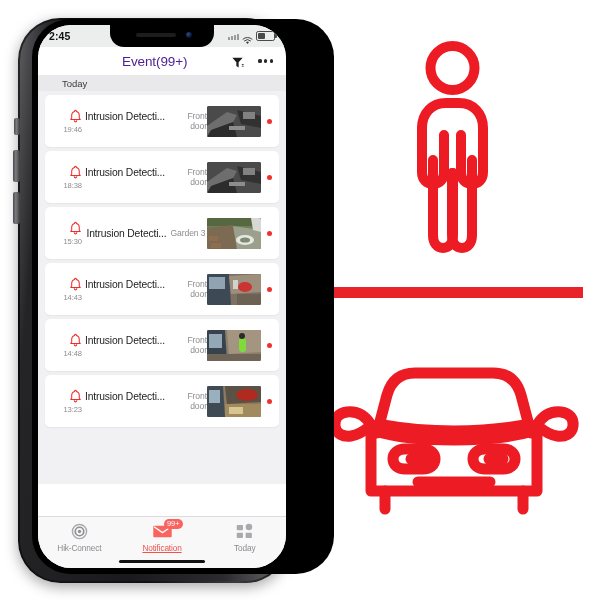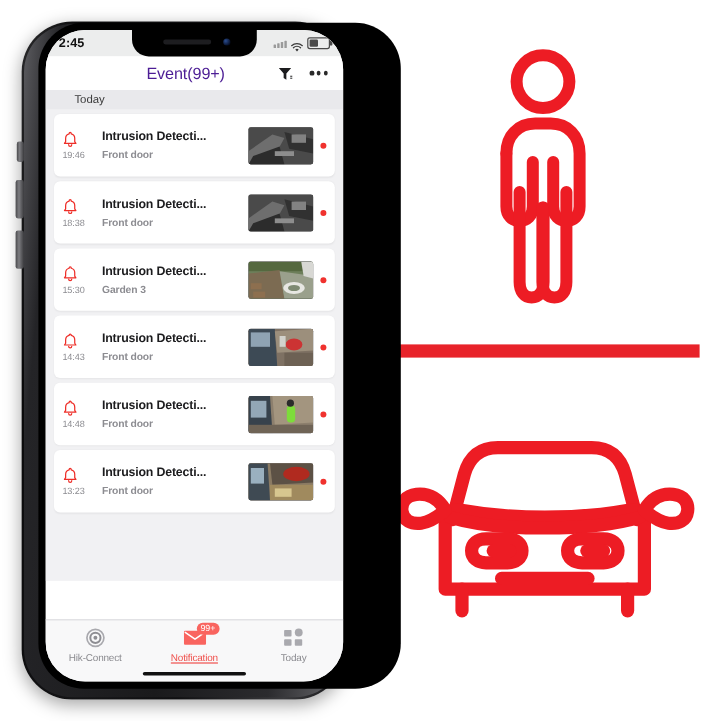--- a/index.html
+++ b/index.html
@@ -81,26 +81,26 @@
   .list-area{background:#f1f1f3;height:409px;overflow:hidden;position:relative;}
   .day-header{
     height:16px;background:#e9e9ec;display:flex;align-items:center;
     padding-left:24px;font-size:9.5px;color:#3a3a3a;box-sizing:border-box;
   }
   .card{
     background:#fff;margin:4px 7px 0 7px;border-radius:5px;height:52px;
     display:flex;align-items:center;padding:0 7px;box-sizing:border-box;
     box-shadow:0 .5px 1.5px rgba(0,0,0,.05);
   }
-  .card-left{width:30px;display:flex;flex-direction:column;align-items:flex-start;gap:2px;}
+  .card-left{width:30px;display:flex;flex-direction:column;align-items:flex-end;gap:2px;}
   .bell{width:13px;height:14px;display:block;}
   .ev-time{font-size:7.6px;color:#8c8c91;letter-spacing:-.1px;}
-  .card-mid{flex:1;display:flex;flex-direction:column;justify-content:center;gap:4px;padding-left:3px;min-width:0;font-weight:bold;}
+  .card-mid{flex:1;display:flex;flex-direction:row;justify-content:center;gap:4px;padding-left:3px;min-width:0;}
   .ev-title{font-size:10.3px;color:#1c1c1e;white-space:nowrap;overflow:hidden;letter-spacing:-.15px;}
-  .ev-sub{font-size:8.6px;color:#8c8c91;letter-spacing:-.1px;}
+  .ev-sub{font-size:8.6px;color:#8c8c91;letter-spacing:-.1px;text-align:right;}
   .thumb{width:54px;height:31px;border-radius:2px;overflow:hidden;flex:0 0 auto;position:relative;background:#333;}
   .thumb svg{display:block;width:100%;height:100%;}
   .unread{width:5px;height:5px;border-radius:50%;background:#f0322e;margin-left:6px;flex:0 0 auto;}
 
   
   .tabbar{
     position:absolute;left:0;right:0;bottom:0;height:52px;background:#f8f8f9;
     border-top:.5px solid #dcdce0;display:flex;align-items:flex-start;padding-top:5px;box-sizing:border-box;
   }
   .tab{flex:1;display:flex;flex-direction:column;align-items:center;gap:3px;position:relative;}

